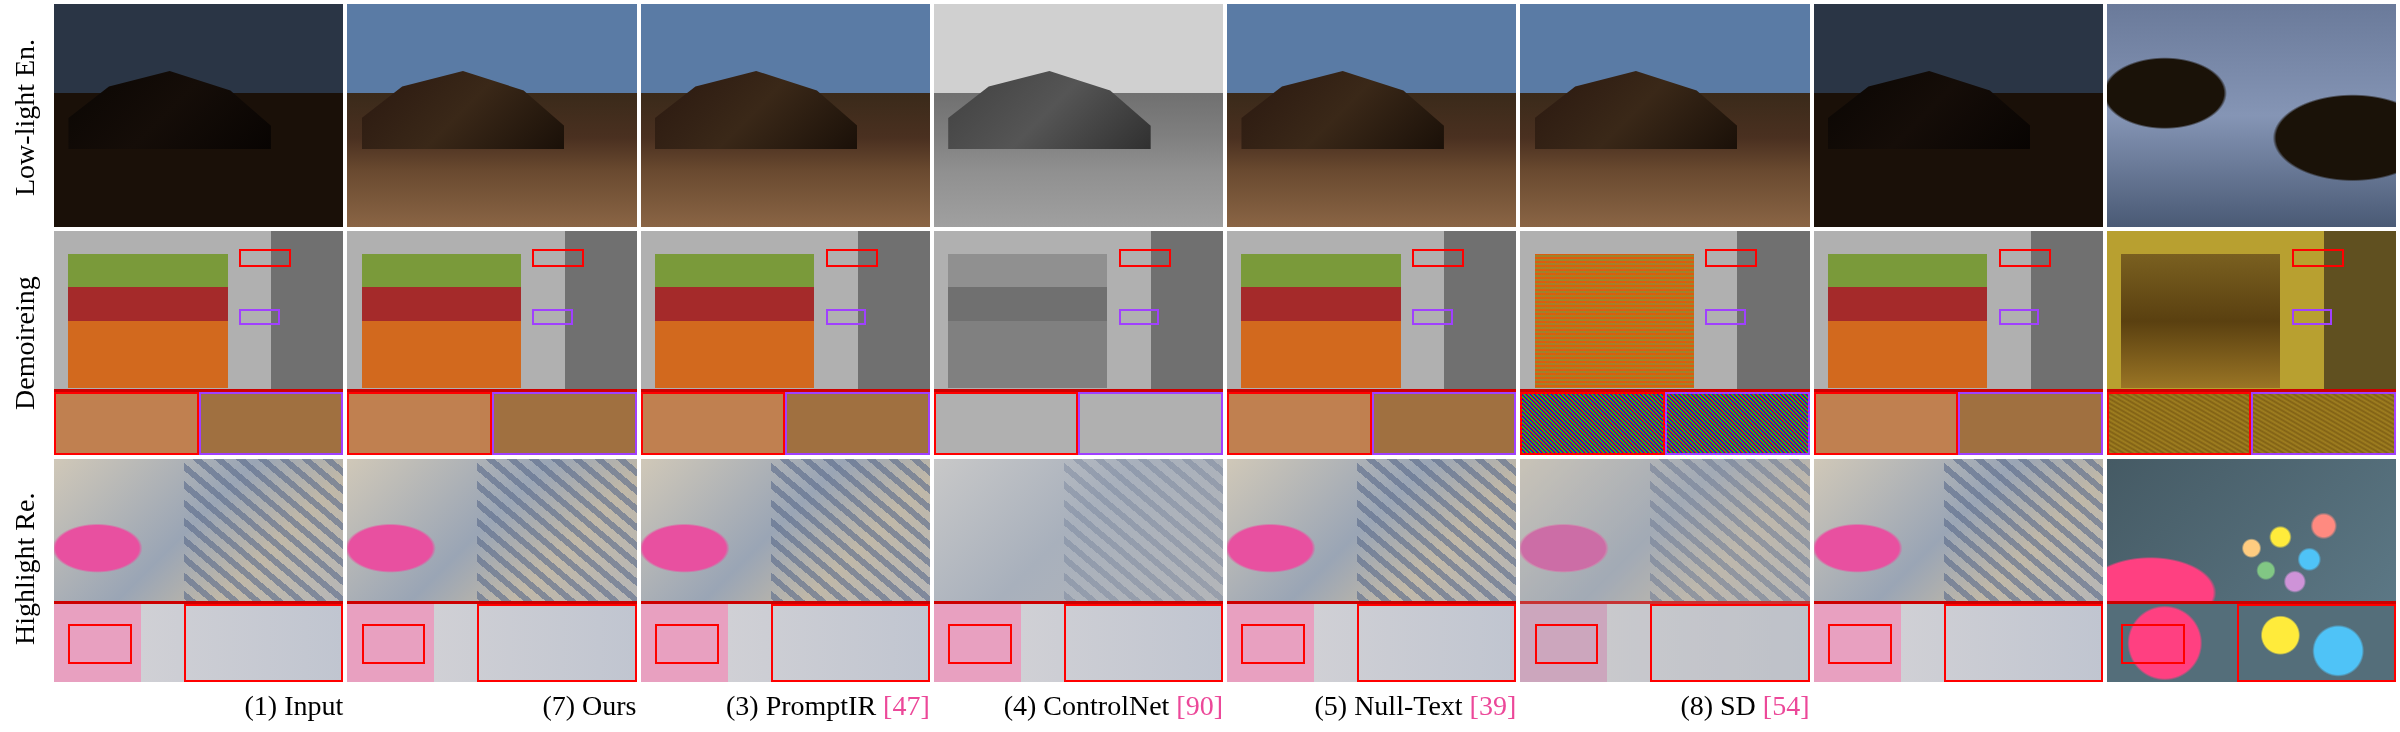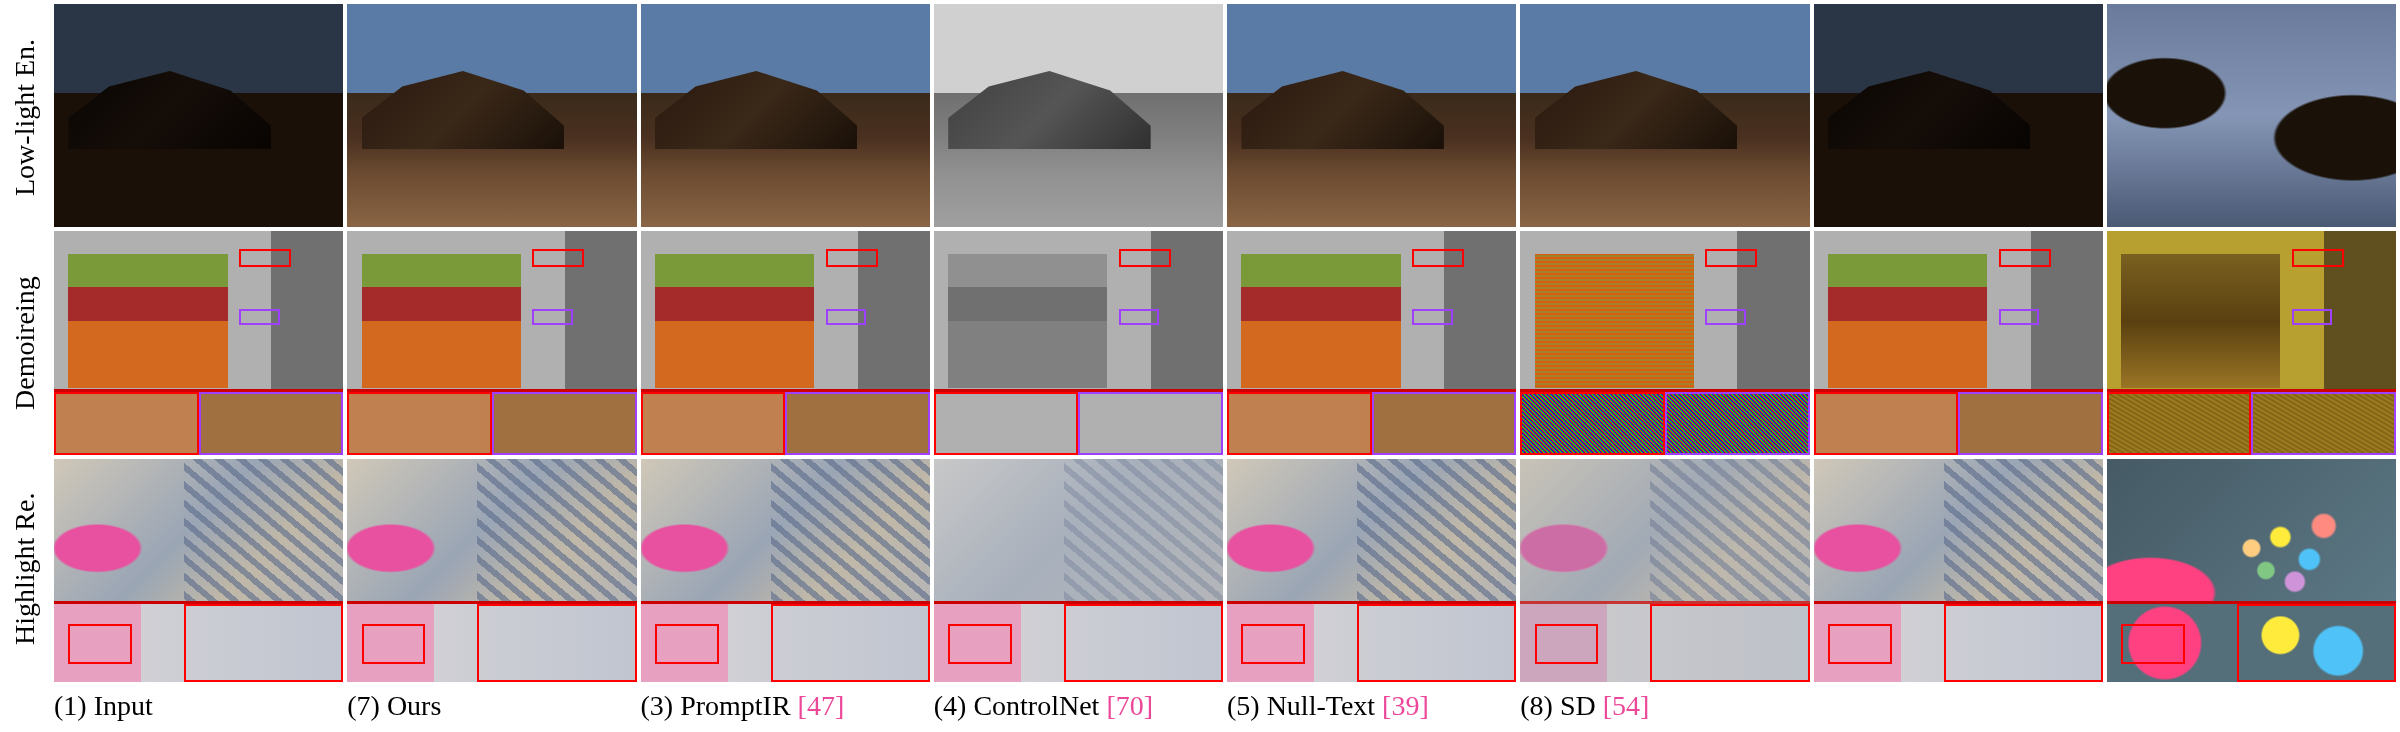--- a/index.html
+++ b/index.html
@@ -226,21 +226,21 @@
     
     
     .captions {
       display: grid;
       grid-template-columns: repeat(8, 1fr);
       gap: 4px;
       padding: 8px 4px 4px 4px;
       height: 50px;
     }
     .caption {
-      text-align: left;
+      text-align: right;
       font-size: 28px;
       color: #000;
     }
     .caption .ref {
       color: #ec4899;
     }
   </style>
 </head>
 <body>
 
@@ -374,18 +374,18 @@
         <div class="placeholder-image"></div>
         <div class="inset-box inset-red r3-red-small"></div>
         <div class="inset-box inset-red r3-red-big"></div>
       </div>
     </div>
 
     <div class="captions">
       <div class="caption"><span>(1) Input</span><span class="ref"></span></div>
       <div class="caption"><span>(7) Ours</span><span class="ref"></span></div>
       <div class="caption"><span>(3) PromptIR </span><span class="ref">[47]</span></div>
-      <div class="caption"><span>(4) ControlNet </span><span class="ref">[70]</span></div>
+      <div class="caption"><span>(4) ControlNet </span><span class="ref">[90]</span></div>
       <div class="caption"><span>(5) Null-Text </span><span class="ref">[39]</span></div>
       <div class="caption"><span>(8) SD </span><span class="ref">[54]</span></div>
     </div>
   </div>
 </div>
 
 </body></html>

